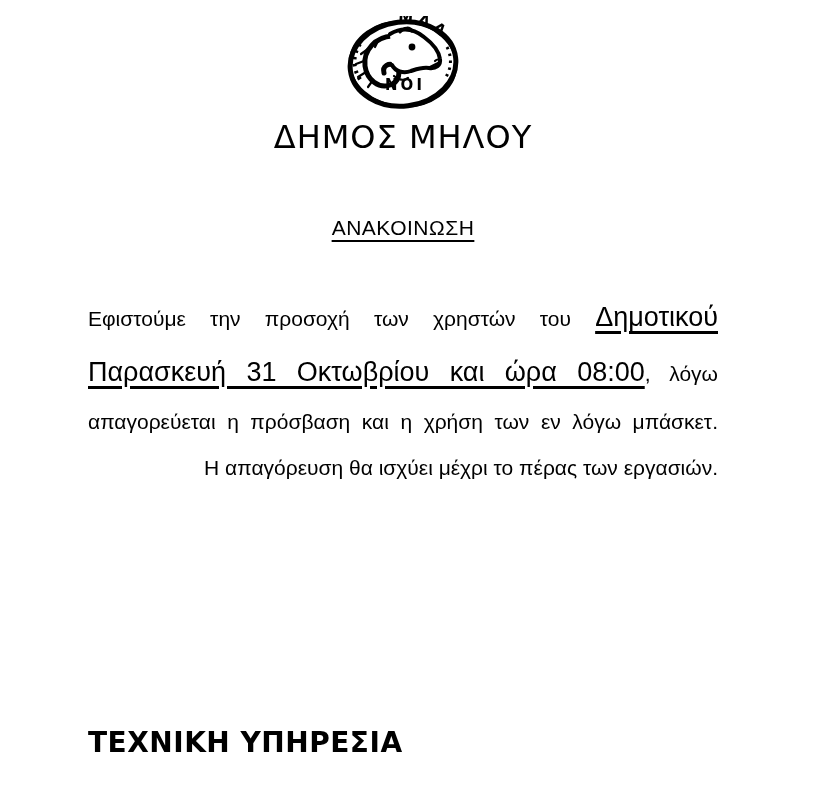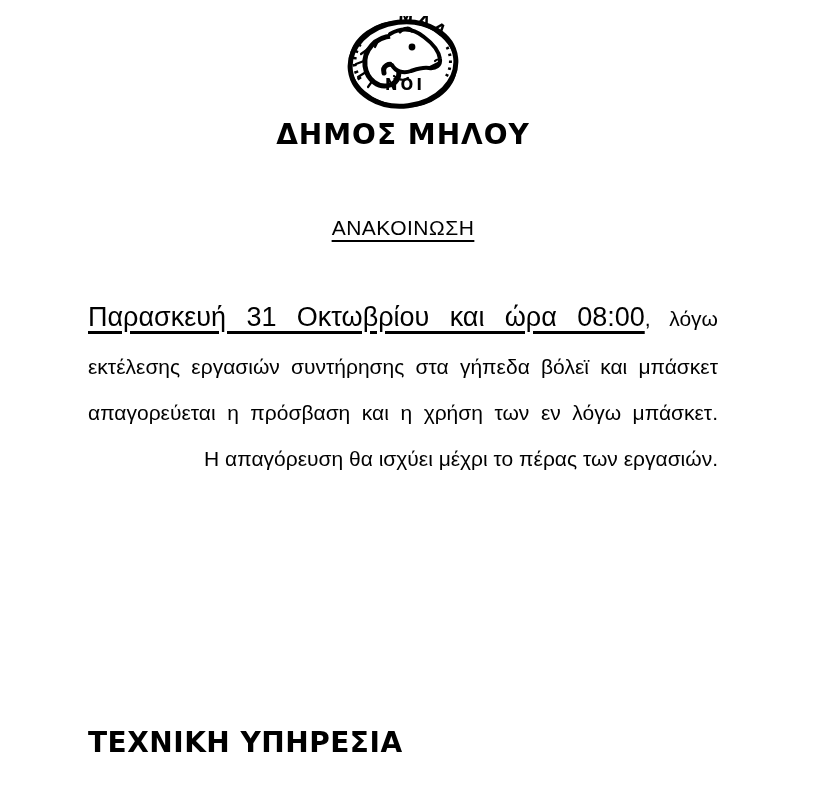--- a/index.html
+++ b/index.html
@@ -21,22 +21,22 @@
   }
   .center-line {
     position: absolute;
     left: 0;
     width: 806px;
     text-align: center;
   }
   .doc-title {
     top: 118px;
     font-family: "DejaVu Sans", sans-serif;
-    font-weight: 700;
-    font-size: 28px;
+    font-weight: 400;
+    font-size: 32px;
     letter-spacing: 1px;
   }
   .doc-heading {
     top: 216px;
     font-size: 21px;
     letter-spacing: 0.5px;
     text-decoration: underline;
     text-decoration-thickness: 2px;
     text-underline-offset: 5px;
   }
@@ -104,19 +104,19 @@
     </text>
     <text text-anchor="middle" letter-spacing="3" transform="translate(56,62) rotate(180)">ΙΟΝ</text>
   </g>
 </svg>
 
 <div class="center-line doc-title">ΔΗΜΟΣ ΜΗΛΟΥ</div>
 
 <div class="center-line doc-heading">ΑΝΑΚΟΙΝΩΣΗ</div>
 
 <div class="body-paragraph">
+    <div class="line justify"><span class="seg">Εφιστούμε την προσοχή των χρηστών του </span><span class="seg-em">Δημοτικού</span></div>
     <div class="line justify"><span class="seg-em">Παρασκευή 31 Οκτωβρίου και ώρα 08:00</span><span class="seg">, λόγω</span></div>
-    <div class="line justify"><span class="seg">εκτέλεσης εργασιών συντήρησης στα γήπεδα βόλεϊ και μπάσκετ</span></div>
     <div class="line justify"><span class="seg">απαγορεύεται η πρόσβαση και η χρήση των εν λόγω μπάσκετ.</span></div>
     <div class="line"><span class="seg">Η απαγόρευση θα ισχύει μέχρι το πέρας των εργασιών.</span></div>
   </div>
 
 <div class="doc-footer">ΤΕΧΝΙΚΗ ΥΠΗΡΕΣΙΑ</div>
 
 </body></html>

